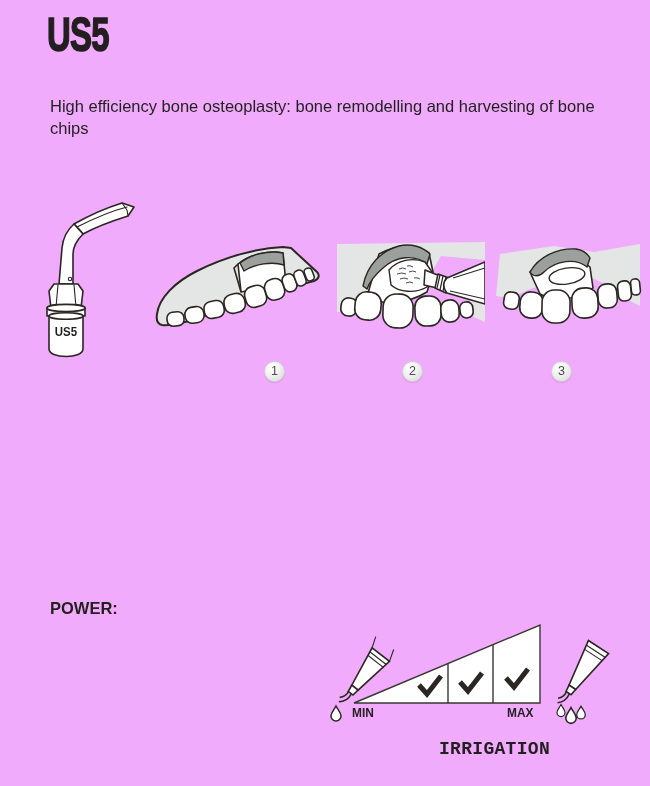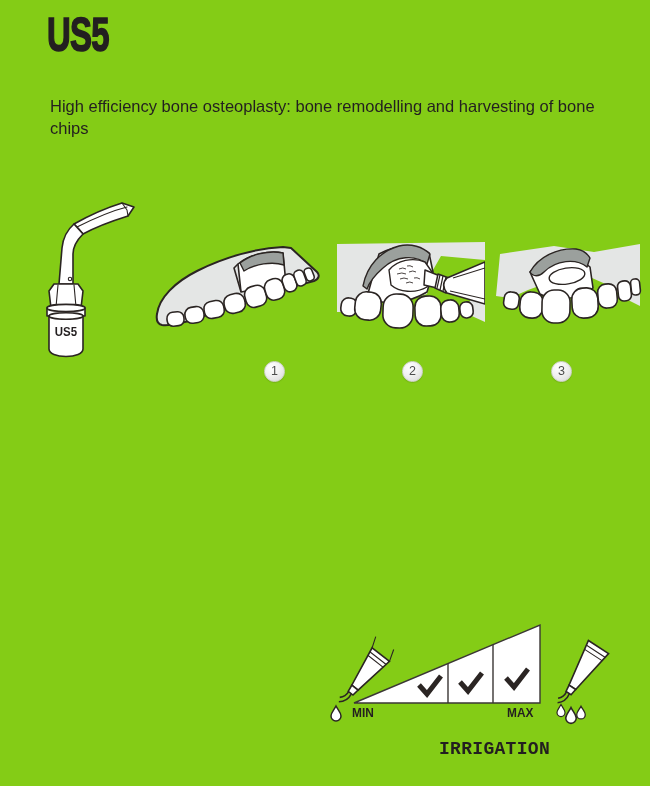--- a/index.html
+++ b/index.html
@@ -1,18 +1,18 @@
 <!DOCTYPE html>
 <html><head>
 <meta charset="utf-8">
 <style>
   * { margin:0; padding:0; box-sizing:border-box; }
   html,body { background:#ffffff; }
   .page {
-    position:relative; width:650px; height:786px; background:#84cc16;
+    position:relative; width:650px; height:786px; background:#f0abfc;
     font-family:"Liberation Sans","DejaVu Sans",sans-serif; color:#231f20;
     overflow:hidden;
   }
   .title {
     position:absolute; left:47px; top:10px;
     font-size:49px; line-height:49px; font-weight:bold;
     letter-spacing:-1px; transform:scaleX(0.67); transform-origin:left top;
     -webkit-text-stroke:1.6px #231f20;
   }
   .subtitle {
@@ -171,20 +171,21 @@
         </g>
       </g>
     </svg>
   </div>
 
   <div class="badge badge-1">1</div>
   <div class="badge badge-2">2</div>
   <div class="badge badge-3">3</div>
 
   <div class="settings">
+    <div class="bold">POWER:</div>
   </div>
 
   <div class="irrigation">
     <svg width="312" height="120" viewBox="0 0 312 120">
 
       <g fill="none" stroke="#3b3735" stroke-width="1.4">
         <path d="M32,91 L218,91 L218,13 Z" fill="#ffffff"></path>
         <path d="M126,91 L126,51.5 M171,91 L171,32.5"></path>
       </g>
 

